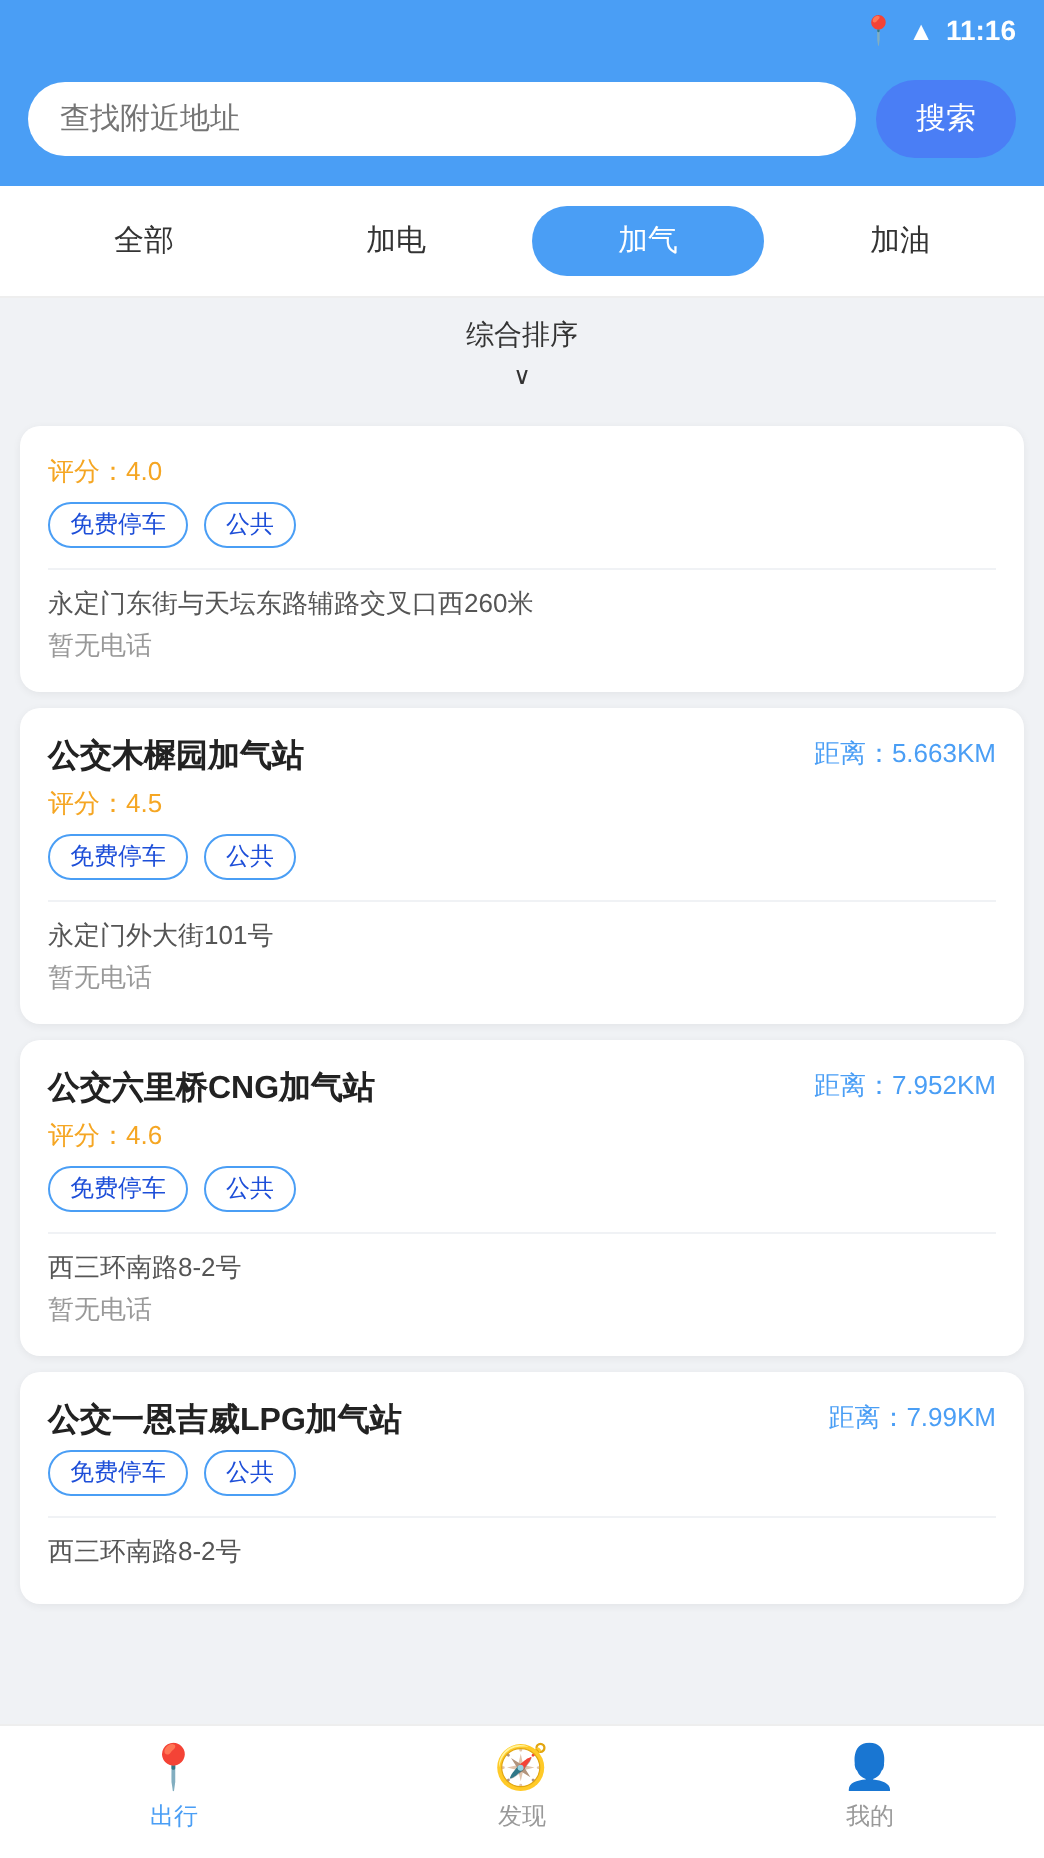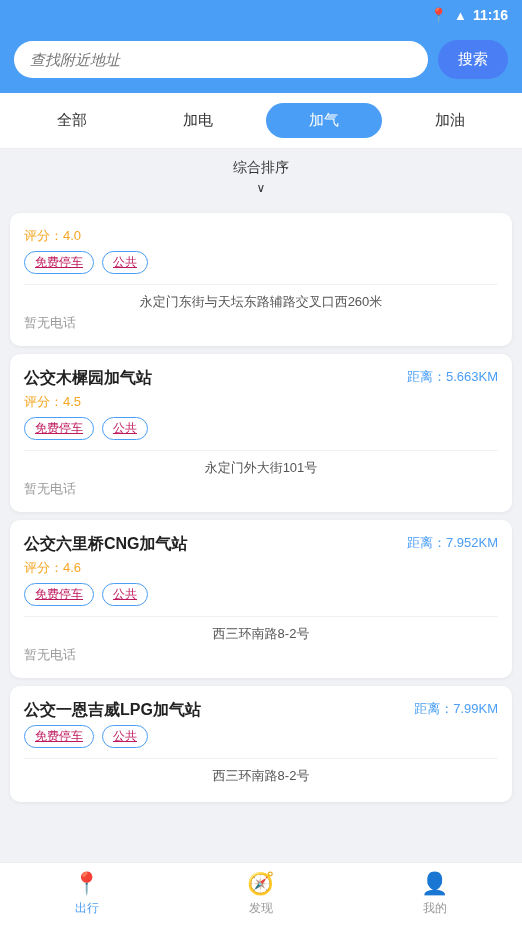--- a/index.html
+++ b/index.html
@@ -47,21 +47,20 @@
       display: flex;
       align-items: center;
     }
     .search-input-wrap input {
       border: none;
       outline: none;
       font-size: 15px;
       color: #999;
       width: 100%;
       background: transparent;
-      font-style: italic;
     }
     .search-btn {
       background: #4a7ef5;
       color: white;
       border: none;
       border-radius: 22px;
       padding: 10px 20px;
       font-size: 15px;
       cursor: pointer;
       white-space: nowrap;
@@ -146,36 +145,34 @@
       color: #f5a623;
       margin-bottom: 6px;
     }
     .tags {
       display: flex;
       gap: 8px;
       margin-bottom: 10px;
     }
     .tag {
       border: 1px solid #4a9ef5;
-      color: #be185d;
+      color: #1d4ed8;
       font-size: 12px;
       padding: 2px 10px;
       border-radius: 12px;
-      text-decoration: underline;
     }
     .card-divider {
       height: 1px;
       background: #f0f2f5;
       margin: 8px 0;
     }
     .address {
       font-size: 13px;
       color: #555;
       margin-bottom: 3px;
-      text-align: center;
     }
     .phone {
       font-size: 13px;
       color: #999;
     }
 
     
     .bottom-nav {
       position: fixed;
       bottom: 0;

